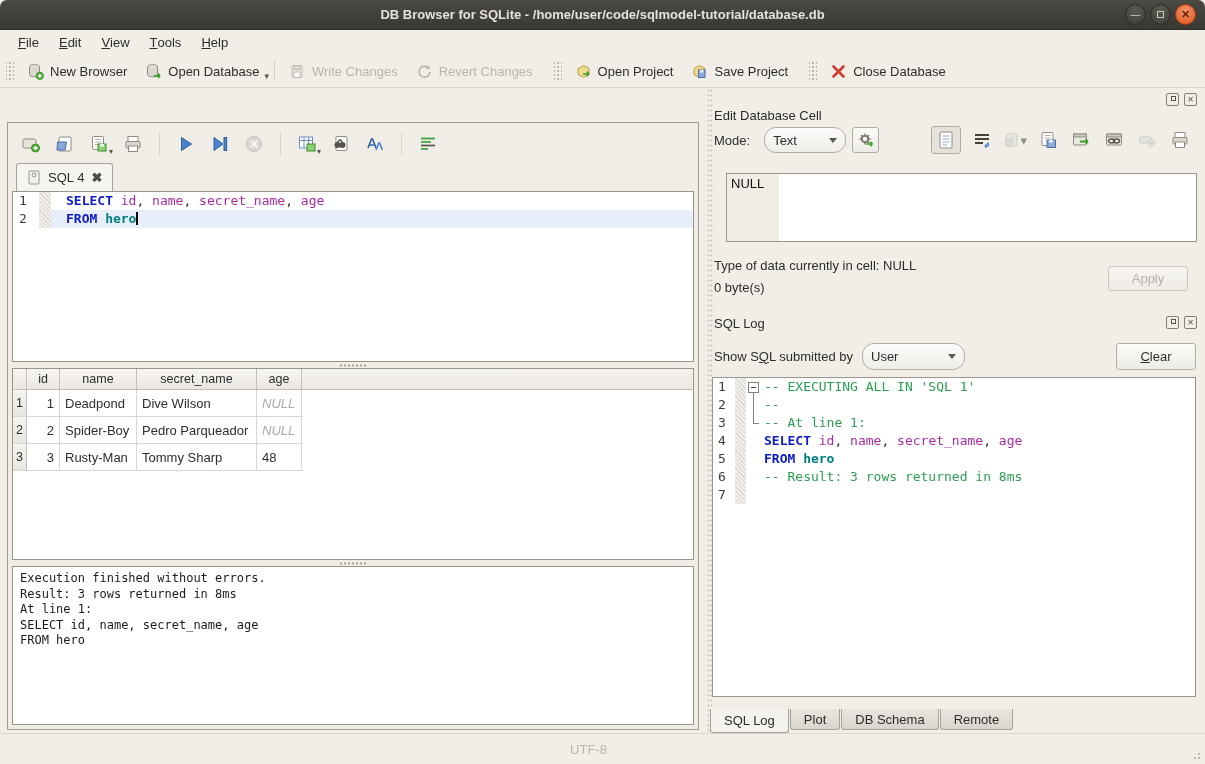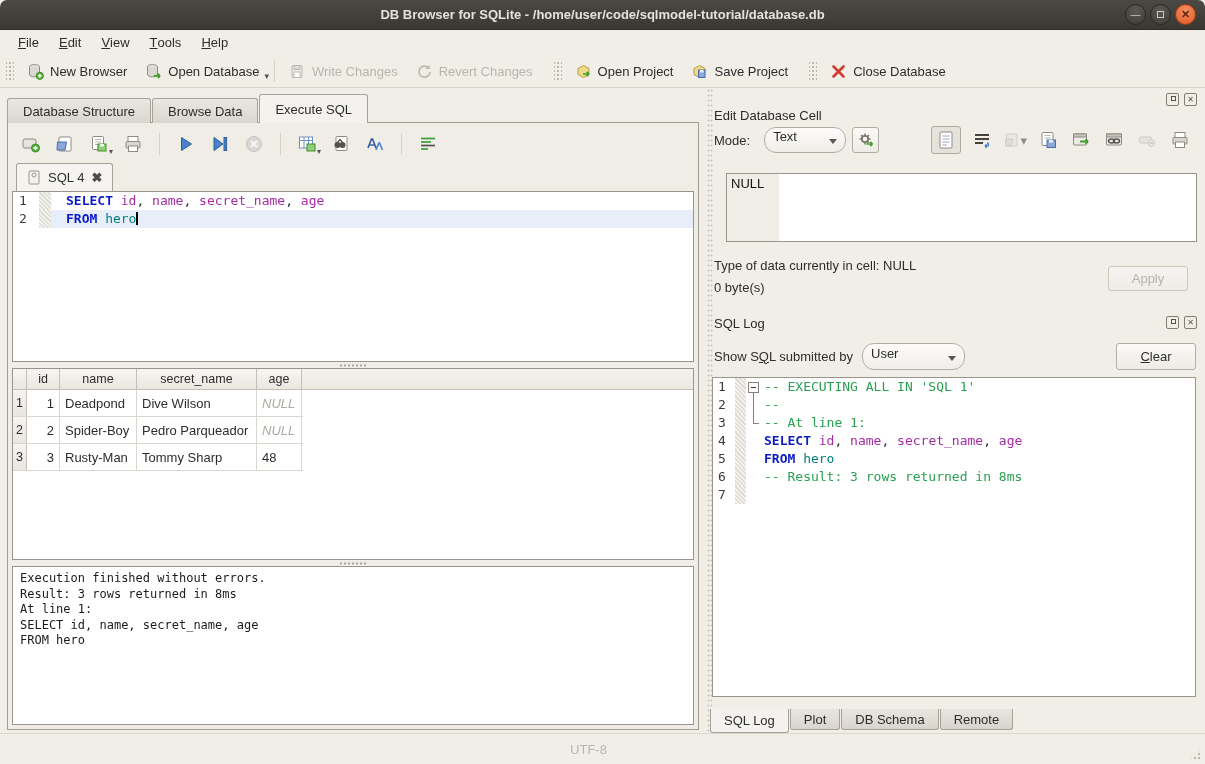--- a/index.html
+++ b/index.html
@@ -53,21 +53,21 @@
 
 .code-font{font-family:"DejaVu Sans Mono","Liberation Mono",monospace;font-size:13px}
 .editor{flex:0 0 171px;background:#fff;border:1px solid #9a958c;overflow:hidden}
 .code-line{display:flex;height:18px;line-height:18px}
 .ln{width:26px;padding-left:6px;color:#3d3b37;flex:0 0 26px}
 .hatch{width:12px;flex:0 0 12px;background-image:repeating-linear-gradient(45deg,#e0ddd6 0,#e0ddd6 1.5px,#f5f3ef 1.5px,#f5f3ef 3px)}
 .line-text{flex:1;padding-left:15px;white-space:pre}
 .current .line-text{background:#e7eef9}
 .tok-kw{color:#0c1bc7;font-weight:bold}
 .tok-id{color:#a62ba6}
-.tok-tbl{color:#007f7f;font-weight:normal}
+.tok-tbl{color:#007f7f;font-weight:bold}
 .tok-cm{color:#2aa052}
 .tok-pl{color:#2d2d2d}
 .caret{display:inline-block;width:1.5px;height:13px;background:#000;vertical-align:-2px}
 
 
 .vsplit{flex:0 0 6px;display:flex;align-items:center;justify-content:center}
 .vsplit::after{content:"";width:28px;height:3px;background-image:radial-gradient(circle,#a59f96 1px,transparent 1.2px);background-size:4px 3px}
 
 
 .results-wrap{flex:0 0 192px;background:#fff;border:1px solid #9a958c;overflow:hidden}
@@ -83,21 +83,21 @@
 
 .exec-log{flex:1;background:#fff;border:1px solid #9a958c;padding:4px 7px;font-family:"DejaVu Sans Mono","Liberation Mono",monospace;font-size:12px;line-height:15.5px;white-space:pre-line;color:#1c1c1c}
 
 
 .right-dock{flex:1;position:relative;background:#f1eee8}
 .dock-handle{position:absolute;left:0;top:0;width:6px;height:100%;background-image:radial-gradient(circle,#c9c5bd 0.9px,transparent 1.1px);background-size:3px 5px}
 .dock-title{position:absolute;left:7px;font-size:13px;color:#2b2b2b}
 .dock-btns{position:absolute;display:flex;gap:5px}
 .dk-btn{width:13px;height:13px;border:1px solid #827e76;border-radius:2px;display:flex;align-items:center;justify-content:center;font-size:8px;color:#56534d;background:#f1eee8;position:relative}
 .dk-btn .inner-sq{width:5px;height:5px;border:1px solid #56534d;background:#f1eee8;position:absolute;right:2px;top:2px}
-.combo{display:inline-flex;align-items:flex-end;height:26px;padding:8px 8px;border:1px solid #b3aea5;border-radius:12px;background:linear-gradient(#fdfcfb,#efede8)}
+.combo{display:inline-flex;align-items:center;height:26px;padding:0 8px;border:1px solid #b3aea5;border-radius:12px;background:linear-gradient(#fdfcfb,#efede8)}
 .combo .arrow{width:0;height:0;border-left:4px solid transparent;border-right:4px solid transparent;border-top:5px solid #5a5751;margin-left:auto}
 .btn{display:inline-flex;align-items:center;justify-content:center;border:1px solid #b3aea5;border-radius:3px;background:linear-gradient(#fbfaf8,#edebe5);color:#2f2f2f}
 .btn.disabled{color:#b6b2ab;border-color:#ccc8c0;background:linear-gradient(#f6f4f1,#efece7)}
 .mode-row{position:absolute;top:39px;left:7px;display:flex;align-items:center}
 .cell-icons{position:absolute;top:38px;left:224px;display:flex;gap:9px;align-items:center}
 .cicon{width:24px;height:26px;display:flex;align-items:center;justify-content:center;position:relative}
 .cicon.pressed{border:1px solid #aeaaa2;border-radius:3px;background:#e5e2dc;width:30px;height:28px}
 .cicon.disabled{opacity:.5;filter:grayscale(1)}
 .cell-box{position:absolute;top:85px;left:19px;width:471px;height:69px;border:1px solid #9a958c;background:#fff;display:flex}
 .cell-gutter{width:52px;flex:0 0 52px;background:#f0ede7;height:100%}
@@ -221,31 +221,20 @@
             <path d="M3.5 3.5l10 10M13.5 3.5l-10 10" stroke="#d23b2f" stroke-width="2.6" stroke-linecap="round"></path>
           </svg>
       </span>
       <span>Close Database</span>
     </div>
   </div>
 
   <div class="main-row">
 
     <div class="left-pane">
-      <div class="main-tabs">
-        <div class="tab">
-            <span>Database Structure</span>
-          </div>
-        <div class="tab">
-            <span>Browse Data</span>
-          </div>
-        <div class="tab active">
-            <span>Execute SQL</span>
-          </div>
-      </div>
 
       <div class="tab-frame">
 
         <div class="sql-toolbar">
           <div class="sicon">
             <svg width="20" height="20" viewBox="0 0 20 20">
                 <rect x="2" y="5" width="13" height="9" rx="2" fill="#e6e3dd" stroke="#8f8b83"></rect>
                 <circle cx="14.5" cy="14" r="4" fill="#57b33d" stroke="#3f8d2a"></circle>
                 <path d="M14.5 11.9v4.2M12.4 14h4.2" stroke="#fff" stroke-width="1.4" fill="none"></path>
               </svg>

